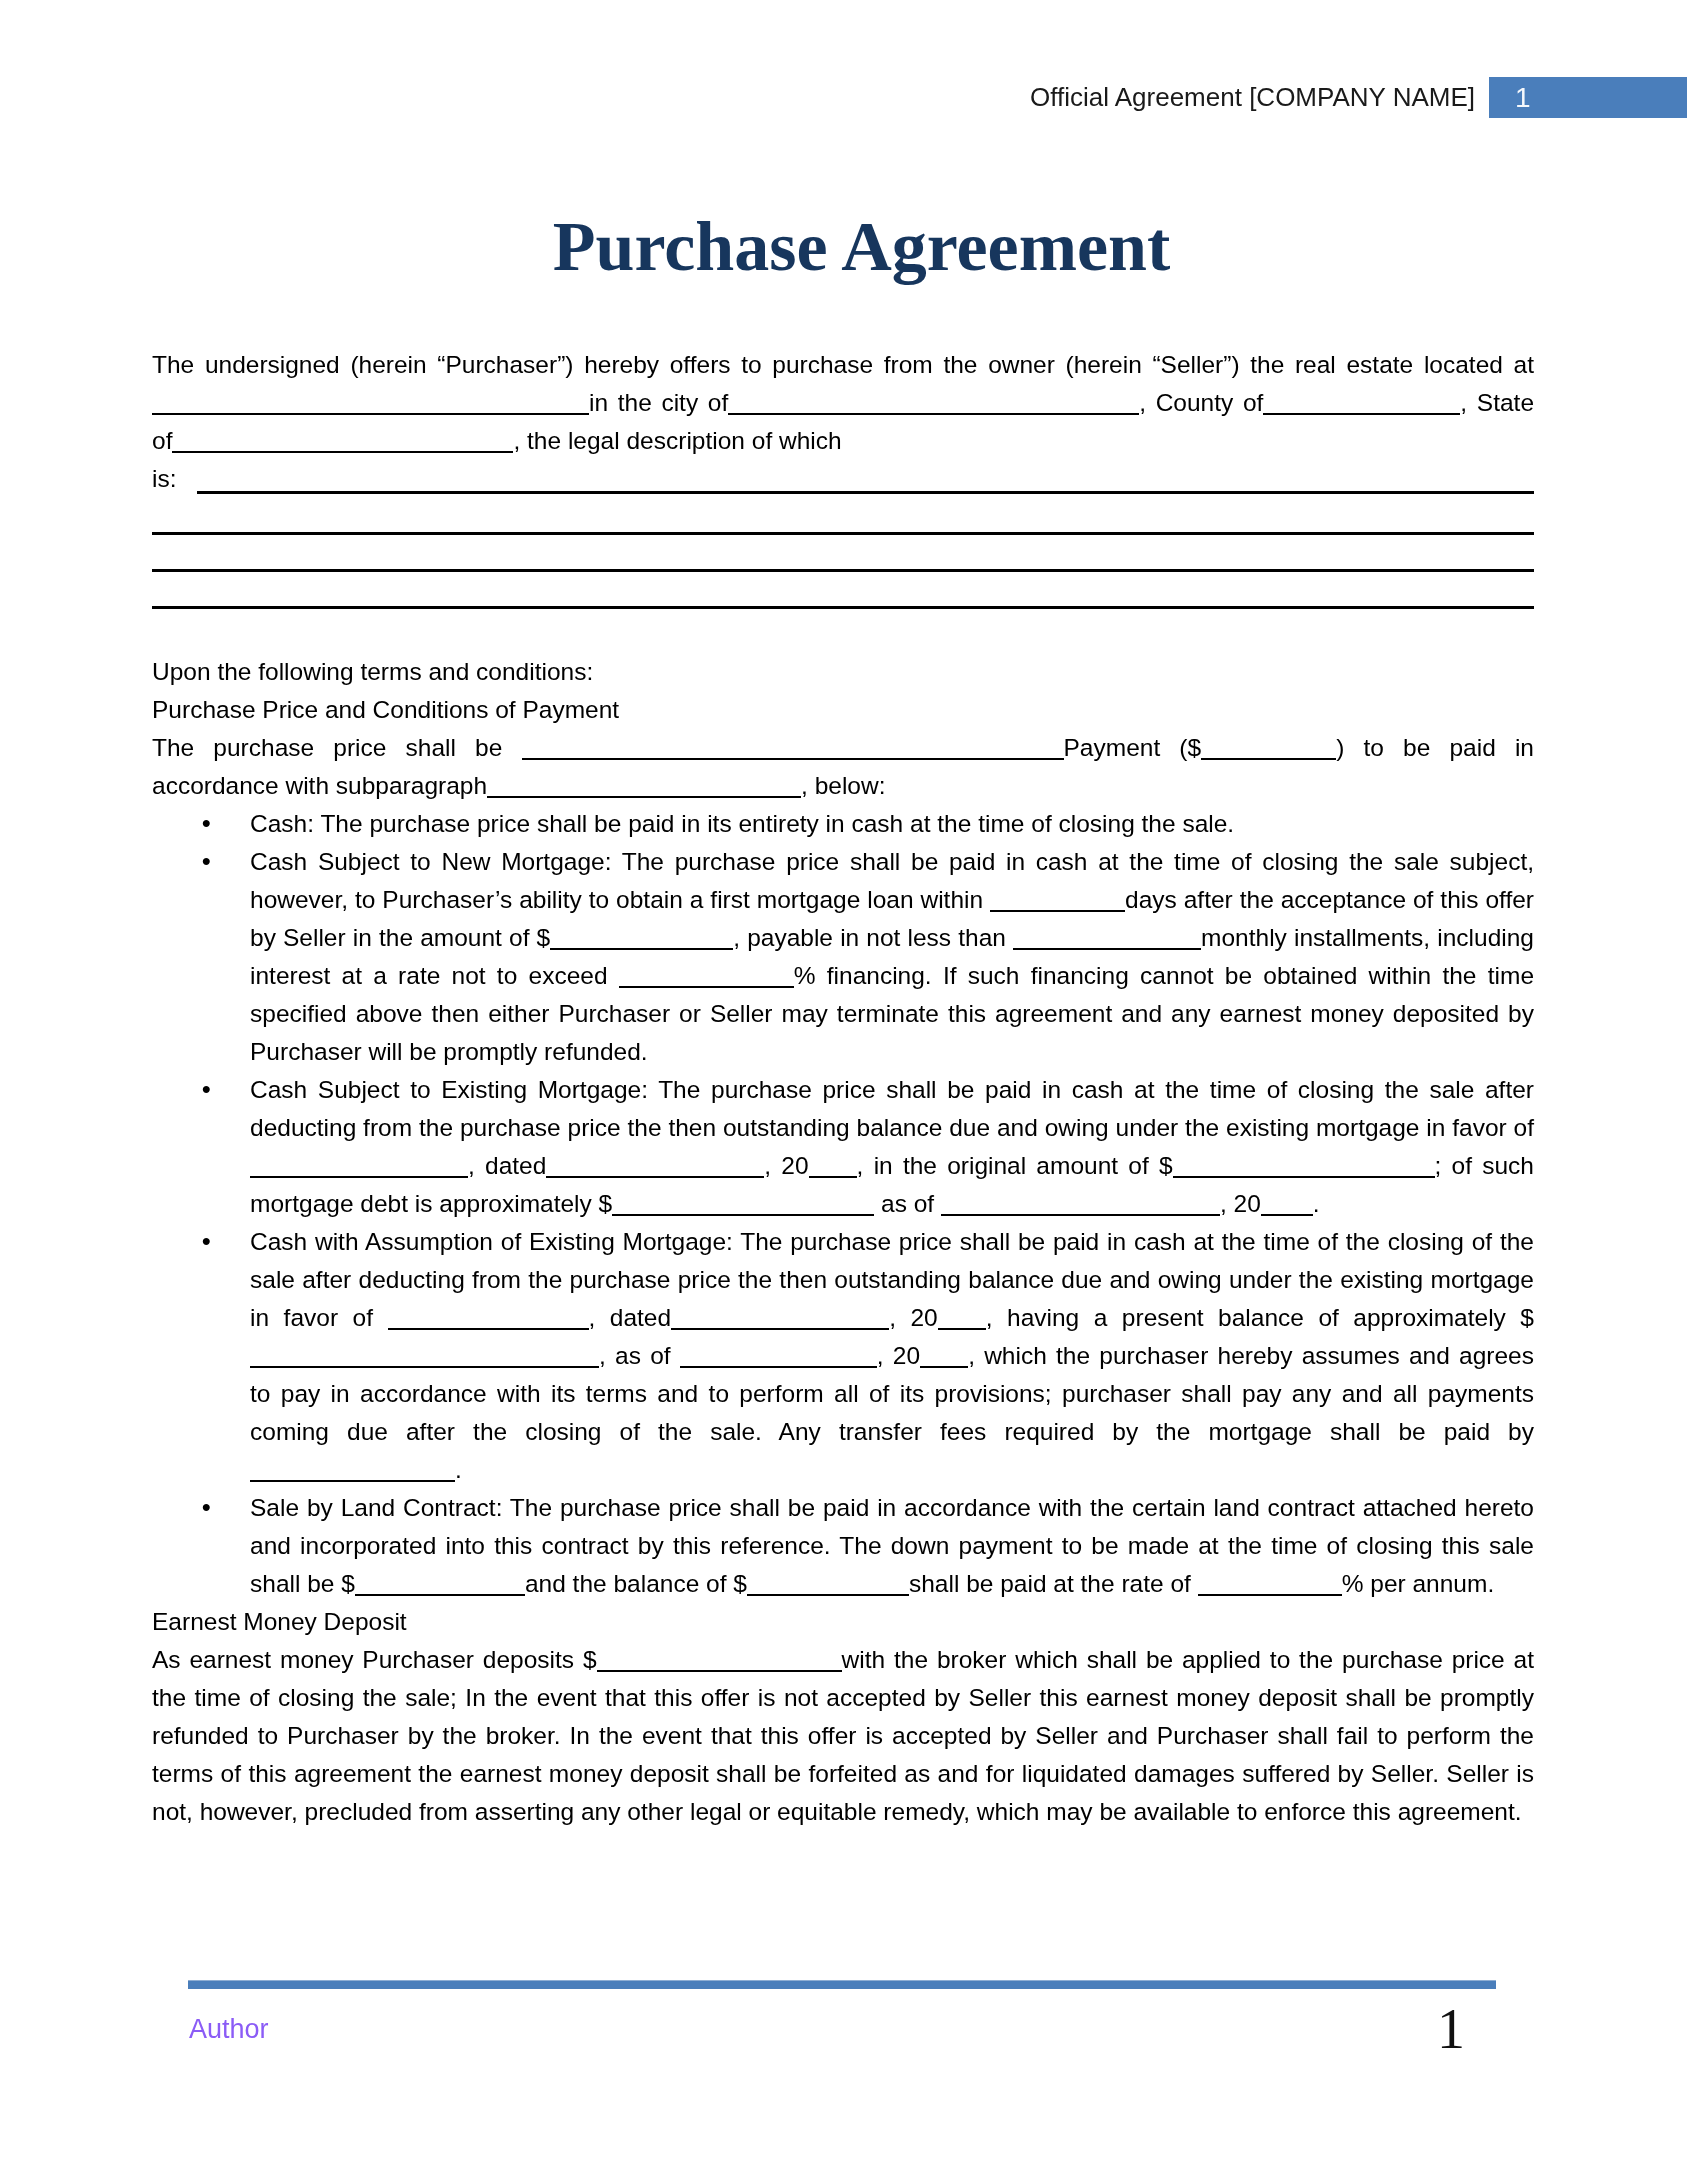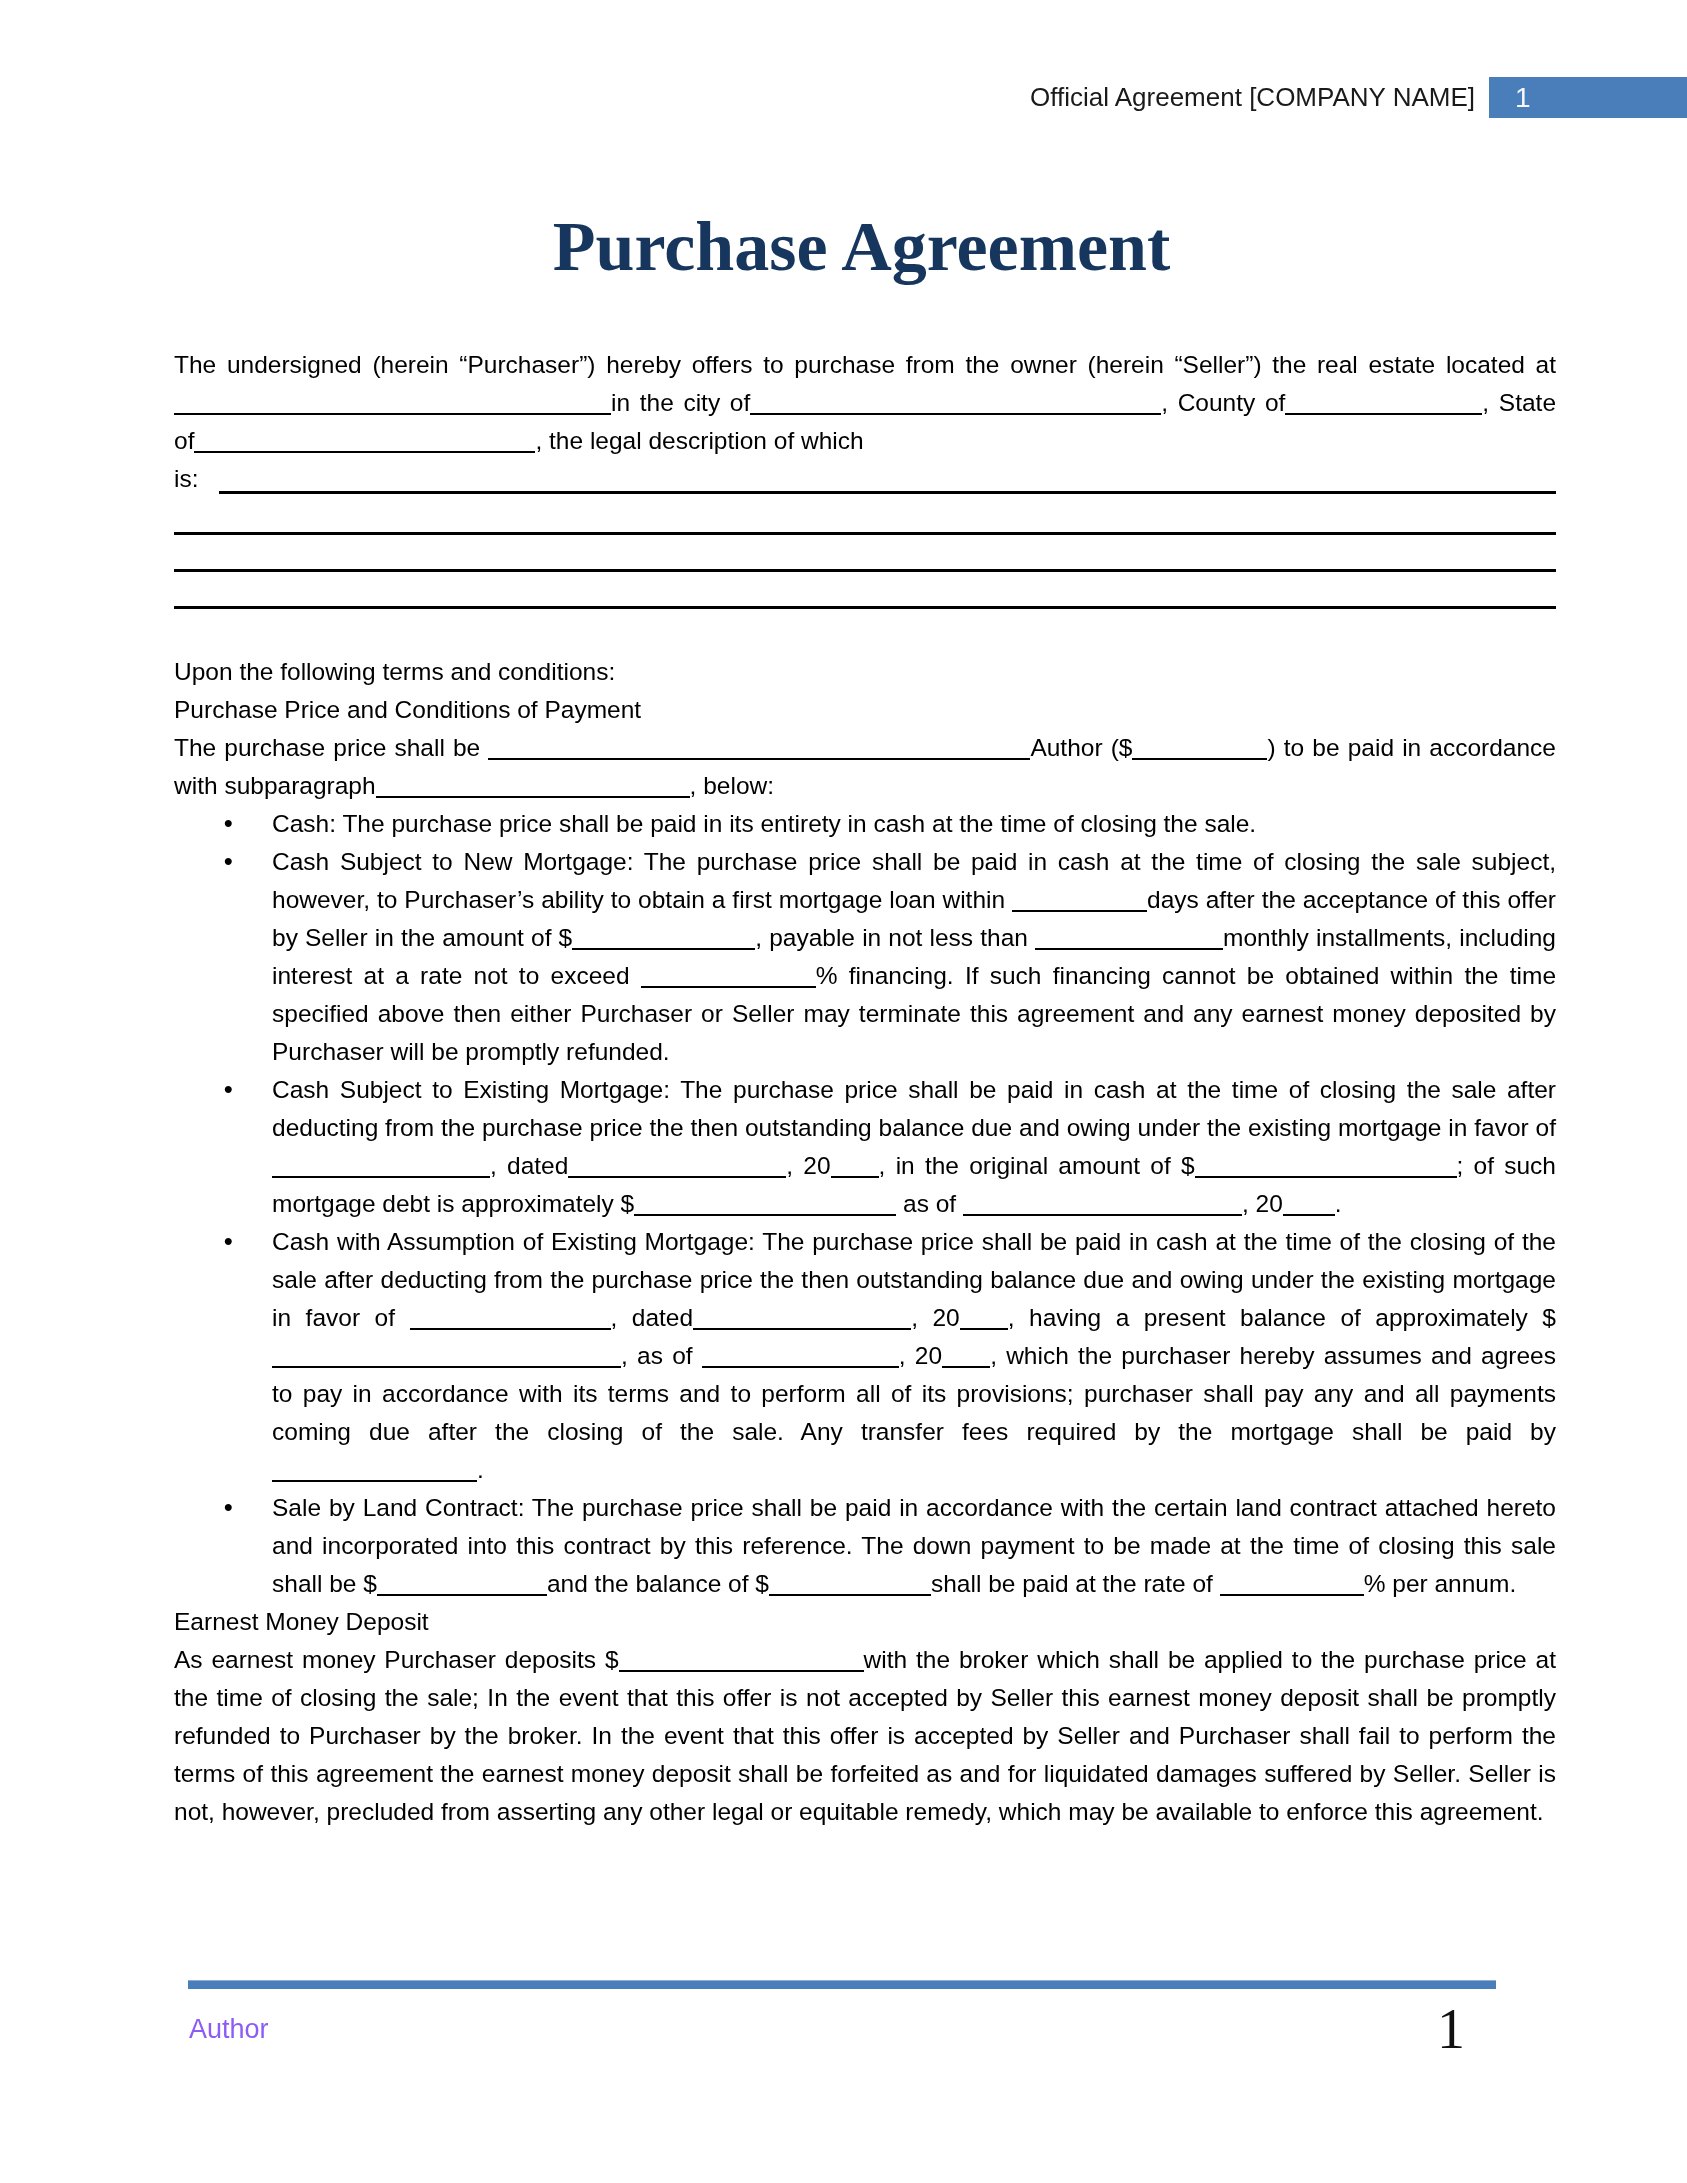--- a/index.html
+++ b/index.html
@@ -21,21 +21,21 @@
   }
   
   .doc-title {
     position: absolute; top: 190px; left: 0; width: 100%;
     margin: 18px; text-align: center;
     font-family: "Liberation Serif", serif; font-weight: bold;
     font-size: 70px; line-height: 77px; color: #17365D;
   }
   
   .content {
-    position: absolute; top: 346px; left: 174px; width: 1382px;
+    position: absolute; top: 346px; left: 152px; width: 1382px;
     font-size: 24.5px; line-height: 38px; text-align: justify;
   }
   .content p { margin: 0; }
   .bold { font-weight: normal; }
   .blank {
     display: inline-block; height: 24.5px; margin-bottom: -4.4px;
     border-bottom: 2.6px solid #000;
   }
   .fill-row { display: flex; align-items: flex-end; height: 38px; gap: 20px; }
   .fill-row .grow { flex: 1 1 auto; border-bottom: 3.5px solid #000; height: 30px; margin-bottom: 4.4px; }
@@ -78,21 +78,21 @@
       <span class="grow"></span>
     </div>
     <div class="rule"></div>
     <div class="rule"></div>
     <div class="rule"></div>
 
     <p class="terms-intro">Upon the following terms and conditions:</p>
 
     <p class="bold">Purchase Price and Conditions of Payment</p>
 
-    <p><span>The purchase price shall be </span><span class="blank" style="width:542px"></span><span>Author ($</span><span class="blank" style="width:135px"></span><span>) to be paid in accordance with subparagraph</span><span class="blank" style="width:314px"></span><span>, below:</span></p>
+    <p><span>The purchase price shall be </span><span class="blank" style="width:542px"></span><span>Payment ($</span><span class="blank" style="width:135px"></span><span>) to be paid in accordance with subparagraph</span><span class="blank" style="width:314px"></span><span>, below:</span></p>
 
     <ul class="bullets">
 
       <li><span class="marker">•</span><span class="bold">Cash:</span><span> The purchase price shall be paid in its entirety in cash at the time of closing the sale.</span></li>
 
       <li><span class="marker">•</span><span class="bold">Cash Subject to New Mortgage:</span><span>  The purchase price shall be paid in cash at the time of closing the sale subject, however, to Purchaser’s ability to obtain a first mortgage loan within </span><span class="blank" style="width:135px"></span><span>days after the acceptance of this offer by Seller in the amount of $</span><span class="blank" style="width:183px"></span><span>, payable in not less than </span><span class="blank" style="width:188px"></span><span>monthly installments, including interest at a rate not to exceed </span><span class="blank" style="width:175px"></span><span>% financing.  If such financing cannot be obtained within the time specified above then either Purchaser or Seller may terminate this agreement and any earnest money deposited by Purchaser will be promptly refunded.</span></li>
 
       <li><span class="marker">•</span><span class="bold">Cash Subject to Existing Mortgage:</span><span> The purchase price shall be paid in cash at the time of closing the sale after deducting from the purchase price the then outstanding balance due and owing under the existing mortgage in favor of </span><span class="blank" style="width:218px"></span><span>, dated</span><span class="blank" style="width:218px"></span><span>, 20</span><span class="blank" style="width:48px"></span><span>, in the original amount of $</span><span class="blank" style="width:262px"></span><span>; of such mortgage debt is approximately $</span><span class="blank" style="width:262px"></span><span> as of </span><span class="blank" style="width:279px"></span><span>, 20</span><span class="blank" style="width:52px"></span><span>.</span></li>
 
       <li><span class="marker">•</span><span class="bold">Cash with Assumption of Existing Mortgage:</span><span> The purchase price shall be paid in cash at the time of the closing of the sale after deducting from the purchase price the then outstanding balance due and owing under the existing mortgage in favor of </span><span class="blank" style="width:201px"></span><span>, dated</span><span class="blank" style="width:218px"></span><span>, 20</span><span class="blank" style="width:48px"></span><span>, having a present balance of approximately $</span><span class="blank" style="width:349px"></span><span>, as of </span><span class="blank" style="width:197px"></span><span>, 20</span><span class="blank" style="width:48px"></span><span>, which the purchaser hereby assumes and agrees to pay in accordance with its terms and to perform all of its provisions; purchaser shall pay any and all payments coming due after the closing of the sale.  Any transfer fees required by the mortgage shall be paid by</span><span class="blank" style="width:205px"></span><span>.</span></li>

